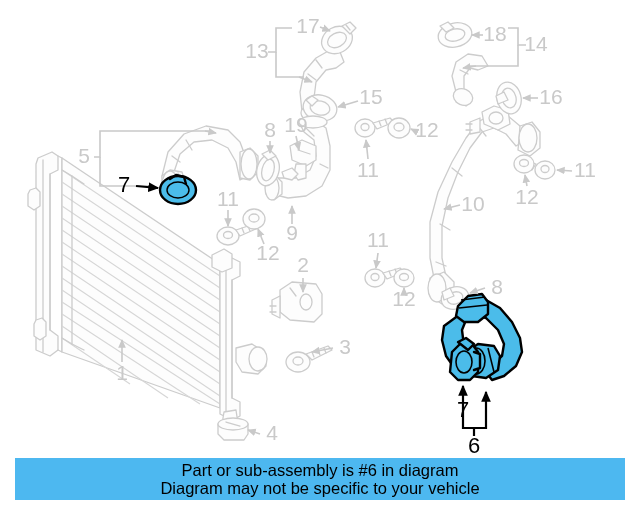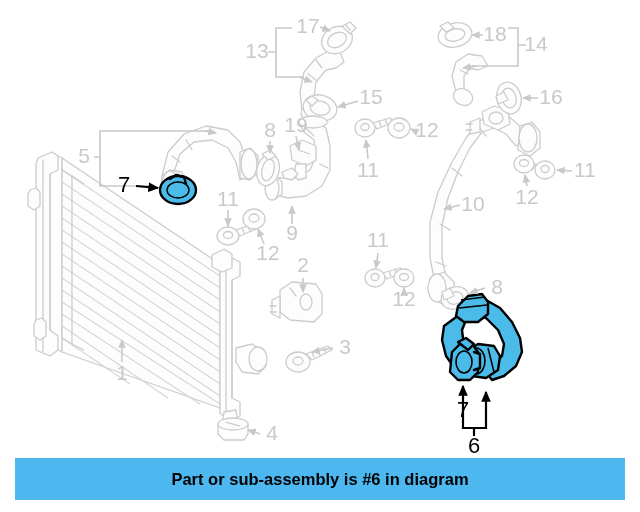--- a/index.html
+++ b/index.html
@@ -75,21 +75,20 @@
     position: absolute;
     left: 15px;
     top: 458px;
     width: 610px;
     height: 42px;
     display: flex;
     flex-direction: column;
     align-items: center;
     justify-content: center;
     line-height: 1.12;
-    font-weight: bold;
   }
   .banner-line {
     font-family: "Liberation Sans", sans-serif;
     font-size: 16.5px;
     color: #000000;
     white-space: nowrap;
   }
 </style>
 </head>
 <body>
@@ -438,15 +437,16 @@
       <text class="callout-label" x="551" y="98">16</text>
       <text class="callout-label" x="308" y="27">17</text>
       <text class="callout-label" x="495" y="35">18</text>
       <text class="callout-label" x="296" y="126">19</text>
     </g>
 
   </svg>
 
   <div id="banner" style="background: rgb(77, 184, 240);">
     <div class="banner-line">Part or sub-assembly is #6 in diagram</div>
+    <div class="banner-line">Diagram may not be specific to your vehicle</div>
   </div>
 
 </div>
 
 </body></html>

